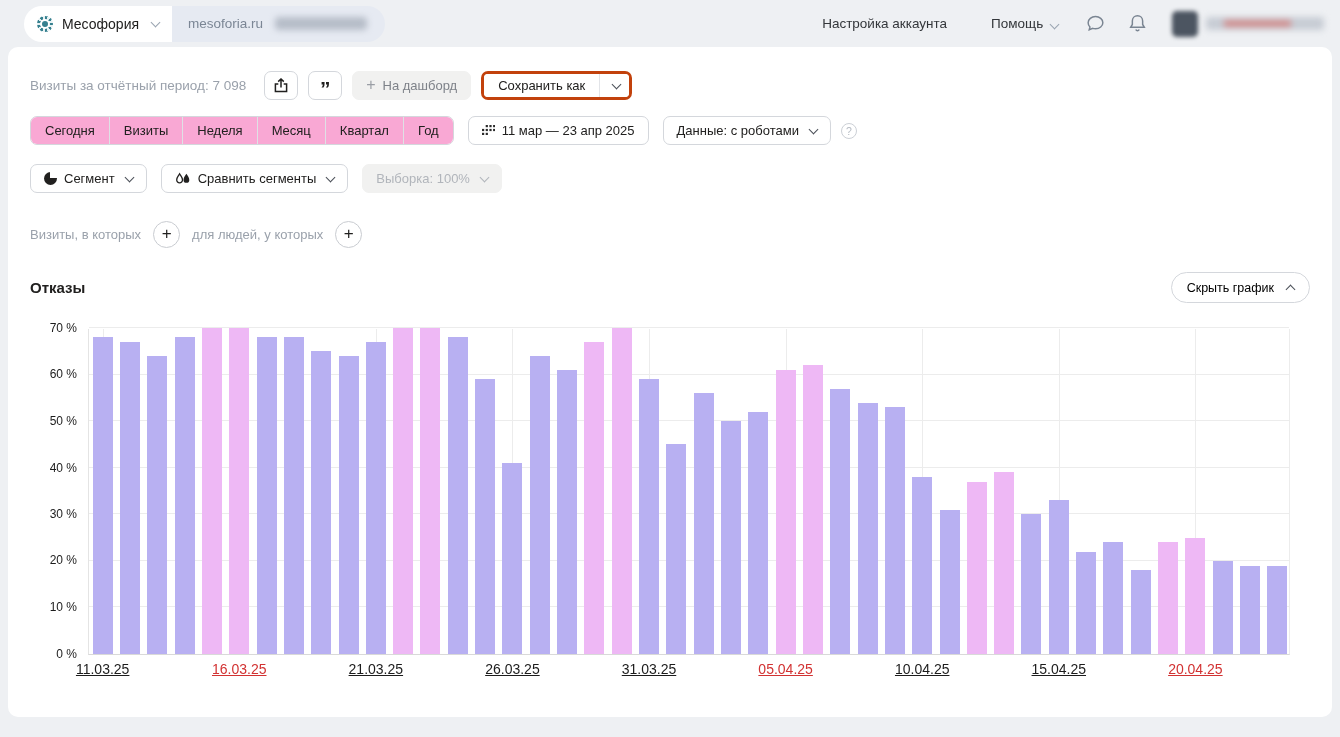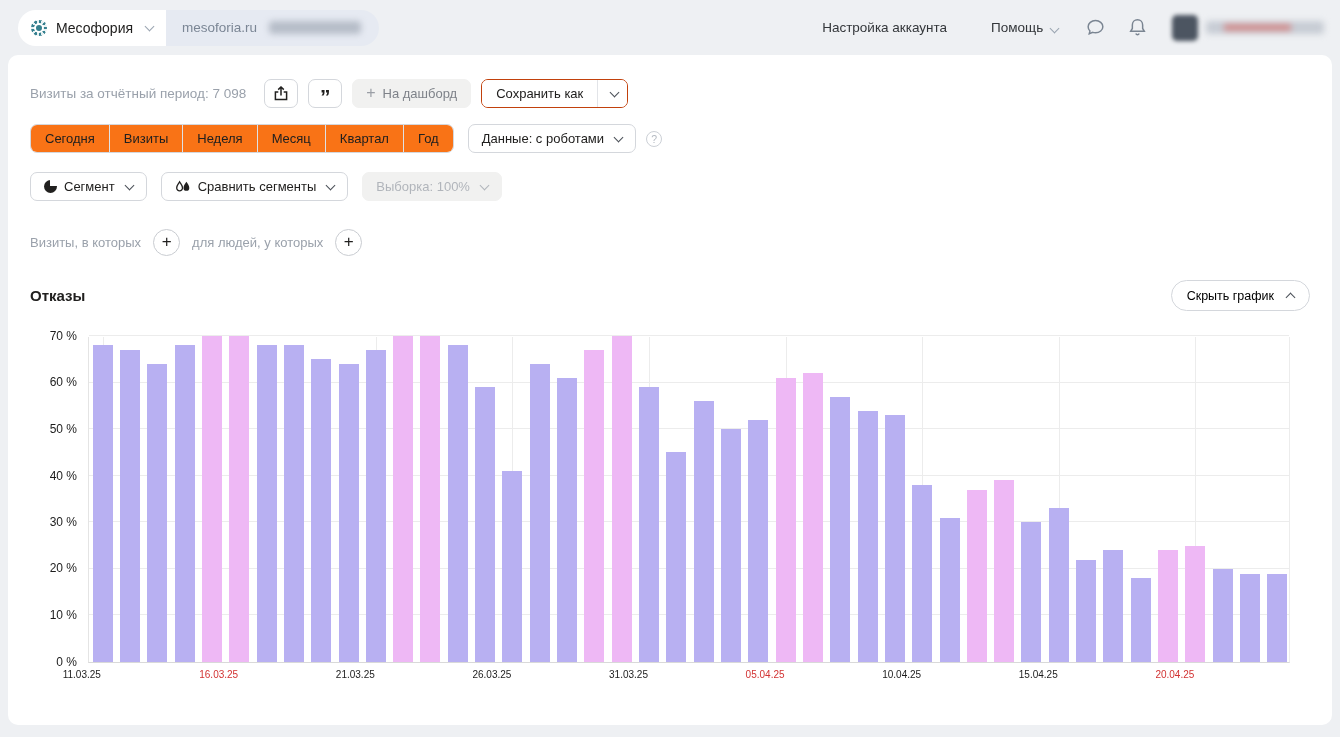--- a/index.html
+++ b/index.html
@@ -4,21 +4,21 @@
 <style>
   * { box-sizing: border-box; }
   html,body { margin:0; padding:0; }
   body {
     width:1340px; height:737px; overflow:hidden;
     background:#eef0f3; color:#21201f;
     font-family:"Liberation Sans","DejaVu Sans",sans-serif;
     font-size:13px;
   }
   
-  .topbar { height:55px; display:flex; align-items:center; justify-content:space-between; padding:0 16px 0 18px; }
+  .topbar { height:47px; display:flex; align-items:center; justify-content:space-between; padding:0 16px 0 24px; }
   .counter-pill { display:flex; height:36px; border-radius:20px; overflow:hidden; }
   .counter-main { background:#fff; display:flex; align-items:center; gap:9px; padding:0 13px 0 13px; font-size:14px; }
   .counter-domain { background:#e6eaf2; display:flex; align-items:center; gap:12px; padding:0 18px 0 16px; color:#7b8695; font-size:13.5px; }
   .gear { width:16px; height:16px; border-radius:50%; position:relative; flex:0 0 auto;
           background:repeating-conic-gradient(#36808f 0 20deg, #e7f1f3 20deg 40deg); }
   .gear::after { content:""; position:absolute; inset:3px; background:#36808f; border-radius:50%; border:2px solid #fff; }
   .redact { background:#b6bdc8; border-radius:4px; filter:blur(3px); }
   .topbar-right { display:flex; align-items:center; font-size:13.5px; color:#33363a; }
   .topbar-right .sp { display:inline-block; }
   .chv { display:inline-block; width:7px; height:7px; border-right:1.5px solid #4a4f57; border-bottom:1.5px solid #4a4f57; transform:rotate(45deg); margin:-3px 0 0 4px; }
@@ -39,28 +39,28 @@
   .info-dot { width:15px; height:15px; border-radius:50%; background:#16a044; color:#fff; font-size:10px; font-weight:bold;
               display:inline-flex; align-items:center; justify-content:center; font-style:normal; }
   .title-right { display:flex; align-items:center; gap:10px; margin-top:4px; }
   .visits-summary { color:#9aa1ab; font-size:13.5px; margin-right:8px; }
 
   .btn { display:inline-flex; align-items:center; gap:7px; border:1px solid #d4d7dc; background:#fff;
          border-radius:7px; padding:0 13px; height:29px; font-size:13px; color:#21201f; cursor:pointer; white-space:nowrap; }
   .btn.icon-only { width:34px; padding:0; justify-content:center; }
   .btn-gray { background:#f1f1f0; border-color:#f1f1f0; color:#7e8289; }
   .btn-gray .plus-g { color:#9a9ea5; font-size:16px; font-weight:400; margin-top:-2px; }
-  .split { display:inline-flex; border:1px solid #c2410c; border-radius:7px; overflow:hidden; height:29px; }
+  .split { display:inline-flex; border:3px solid #c2410c; border-radius:7px; overflow:hidden; height:29px; }
   .split .main { display:flex; align-items:center; padding:0 14px; background:#fff; cursor:pointer; }
   .split .arrow { display:flex; align-items:center; justify-content:center; width:30px; border-left:1px solid #e2e4e8; background:#fff; cursor:pointer; }
   .quotes { font-size:21px; line-height:10px; font-weight:bold; margin-top:7px; }
 
   .toolbar-row { display:flex; align-items:center; gap:14px; margin-top:16px; }
   .tab-group { display:inline-flex; border:1px solid #d4d7dc; border-radius:7px; overflow:hidden; height:29px; }
-  .tab-group .tab { display:flex; align-items:center; padding:0 14px; background:#f97316; border-left:1px solid #dfe1e5; cursor:pointer; font-size:13px; }
+  .tab-group .tab { display:flex; align-items:center; padding:0 14px; background:#f9a8d4; border-left:1px solid #dfe1e5; cursor:pointer; font-size:13px; }
   .tab-group .tab:first-child { border-left:none; }
   .qmark { width:16px; height:16px; border-radius:50%; border:1px solid #ccd0d6; color:#b4bac2; font-size:10.5px;
            display:inline-flex; align-items:center; justify-content:center; margin-left:-4px; }
 
   .segment-row { display:flex; align-items:flex-end; gap:14px; margin-top:19px; }
   .pie-ic { width:13px; height:13px; border-radius:50%; background:conic-gradient(from 90deg,#21201f 0 270deg,rgba(0,0,0,0) 270deg 360deg); }
   .btn.disabled { background:#f1f1f0; border-color:#f1f1f0; color:#b1b5bb; cursor:default; }
   .btn.disabled .chv { border-color:#b1b5bb; }
 
   .filter-row { display:flex; align-items:center; gap:12px; margin-top:28px; color:#9aa1ab; font-size:13px; }
@@ -71,21 +71,21 @@
   .section-title { font-size:15px; font-weight:600; }
   .pill-btn { display:inline-flex; align-items:center; gap:9px; border:1px solid #d4d7dc; border-radius:16px;
               height:31px; padding:0 15px; font-size:12.5px; background:#fff; cursor:pointer; }
 
   
   .chart-wrap { position:relative; margin:26px 0 0 58px; width:1202px; height:326px;
                 border-left:1px solid #e4e4e4; border-right:1px solid #ececec; border-bottom:1px solid #d9d9d9; }
   .hgrid { position:absolute; left:0; right:0; height:1px; background:#ececec; }
   .vgrid { position:absolute; top:0; bottom:0; width:1px; background:#ececec; }
   .ylab { position:absolute; left:-58px; width:46px; text-align:right; font-size:12px; color:#1c1c1c; line-height:15px; }
-  .xlab { position:absolute; top:332px; width:80px; text-align:left; font-size:10px; color:#1c1c1c; }
+  .xlab { position:absolute; top:332px; width:80px; text-align:center; font-size:14px; color:#1c1c1c;text-decoration:underline; }
   .xlab.red { color:#d23232; }
   .bar { position:absolute; bottom:0; width:20px; z-index:2; }
 </style>
 </head>
 <body>
 
 <div class="topbar">
   <div class="counter-pill">
     <div class="counter-main">
       <span class="gear"></span>
@@ -152,20 +152,34 @@
 
   <div class="toolbar-row">
     <div class="tab-group" id="period-tabs">
         <span class="tab">Сегодня</span>
         <span class="tab">Визиты</span>
         <span class="tab">Неделя</span>
         <span class="tab">Месяц</span>
         <span class="tab">Квартал</span>
         <span class="tab">Год</span>
       </div>
+    <button class="btn">
+      <svg width="13" height="12" viewBox="0 0 13 12" fill="#2a2a2a">
+        <rect x="3.7" y="0" width="2.2" height="2.2"></rect>
+          <rect x="7.4" y="0" width="2.2" height="2.2"></rect>
+          <rect x="11.1" y="0" width="1.9" height="2.2"></rect>
+        <rect x="0" y="3.9" width="2.2" height="2.2"></rect>
+          <rect x="3.7" y="3.9" width="2.2" height="2.2"></rect>
+          <rect x="7.4" y="3.9" width="2.2" height="2.2"></rect>
+          <rect x="11.1" y="3.9" width="1.9" height="2.2"></rect>
+        <rect x="0" y="7.8" width="2.2" height="2.2"></rect>
+          <rect x="3.7" y="7.8" width="2.2" height="2.2"></rect>
+      </svg>
+      <span>11 мар — 23 апр 2025</span>
+    </button>
     <button class="btn">
       <span>Данные: с роботами</span>
       <span class="chv"></span>
     </button>
     <span class="qmark">?</span>
   </div>
 
   <div class="segment-row">
     <button class="btn">
       <span class="pie-ic"></span>

